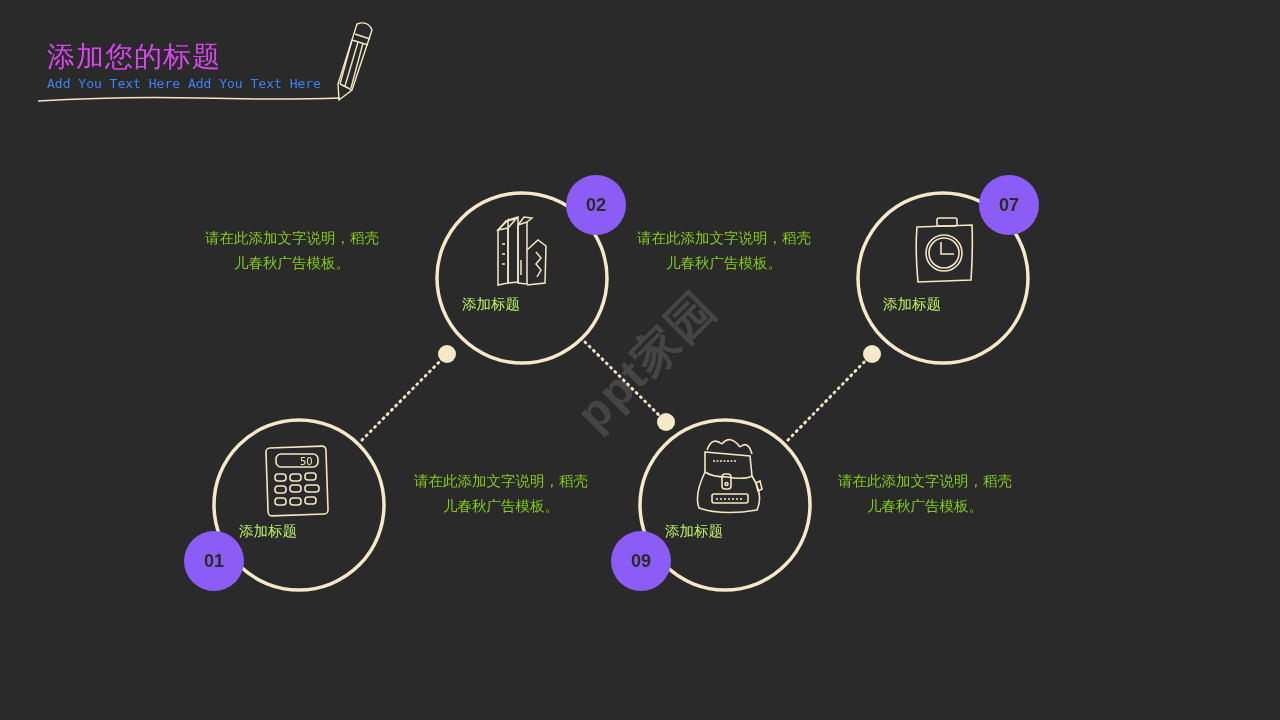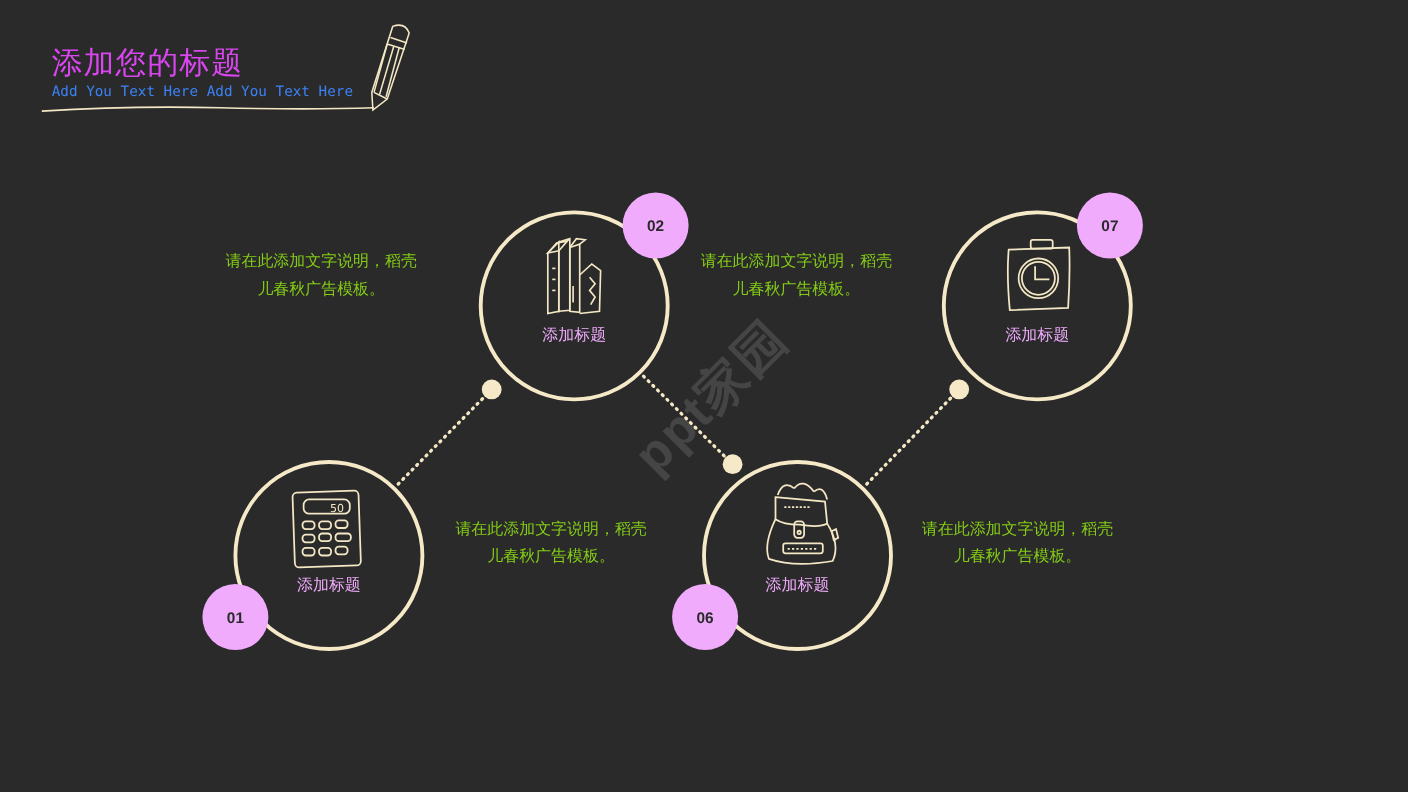--- a/index.html
+++ b/index.html
@@ -1,22 +1,22 @@
 <!DOCTYPE html>
 <html><head>
 <meta charset="utf-8">
 <style>
   html, body { margin:0; padding:0; }
   body { width:1280px; height:720px; background:#2a2a2a; position:relative; overflow:hidden; font-family:"DejaVu Sans","Liberation Sans",sans-serif; color:#f3e7c4; }
   .title { position:absolute; left:47px; top:38px; font-size:28px; color:#d946ef; letter-spacing:1px; }
   .subtitle { position:absolute; left:47px; top:76px; font-size:13px; font-family:"DejaVu Sans Mono","Liberation Mono",monospace; color:#3b82f6; }
   svg.canvas { position:absolute; left:0; top:0; }
   .desc { position:absolute; width:220px; text-align:center; font-size:14.5px; line-height:25px; color:#84cc16; }
-  .label { position:absolute; width:120px; text-align:center; font-size:14.5px; color:#f0abfc; }
-  .badge { position:absolute; width:60px; height:60px; border-radius:50%; background:#f0abfc; color:#2a2a2a; font-family:"Liberation Sans",sans-serif; font-weight:bold; font-size:14px; display:flex; align-items:center; justify-content:center; }
+  .label { position:absolute; width:120px; font-size:14.5px; color:#bef264; }
+  .badge { position:absolute; width:60px; height:60px; border-radius:50%; background:#8b5cf6; color:#2a2a2a; font-family:"Liberation Sans",sans-serif; font-weight:bold; font-size:18px; display:flex; align-items:center; justify-content:center; }
   .watermark { position:absolute; left:560px; top:330px; transform:rotate(-45deg); font-size:46px; font-weight:bold; color:rgba(255,255,255,0.13); font-family:"Liberation Sans",sans-serif; letter-spacing:2px; }
 </style>
 </head>
 <body>
 
 <div class="title">添加您的标题</div>
 <div class="subtitle">Add You Text Here Add You Text Here</div>
 
 <svg class="canvas" width="1280" height="720" viewBox="0 0 1280 720">
 
@@ -101,21 +101,21 @@
 
 <div class="watermark">ppt家园</div>
 
 <div class="label" style="left:239px; top:522px;">添加标题</div>
 <div class="label" style="left:462px; top:295px;">添加标题</div>
 <div class="label" style="left:665px; top:522px;">添加标题</div>
 <div class="label" style="left:883px; top:295px;">添加标题</div>
 
 <div class="badge" style="left:184px; top:531px;">01</div>
 <div class="badge" style="left:566px; top:175px;">02</div>
-<div class="badge" style="left:611px; top:531px;">06</div>
+<div class="badge" style="left:611px; top:531px;">09</div>
 <div class="badge" style="left:979px; top:175px;">07</div>
 
 <div class="desc" style="left:182px; top:226px;">
   <div>请在此添加文字说明，稻壳</div>
   <div>儿春秋广告模板。</div>
 </div>
 <div class="desc" style="left:614px; top:226px;">
   <div>请在此添加文字说明，稻壳</div>
   <div>儿春秋广告模板。</div>
 </div>

